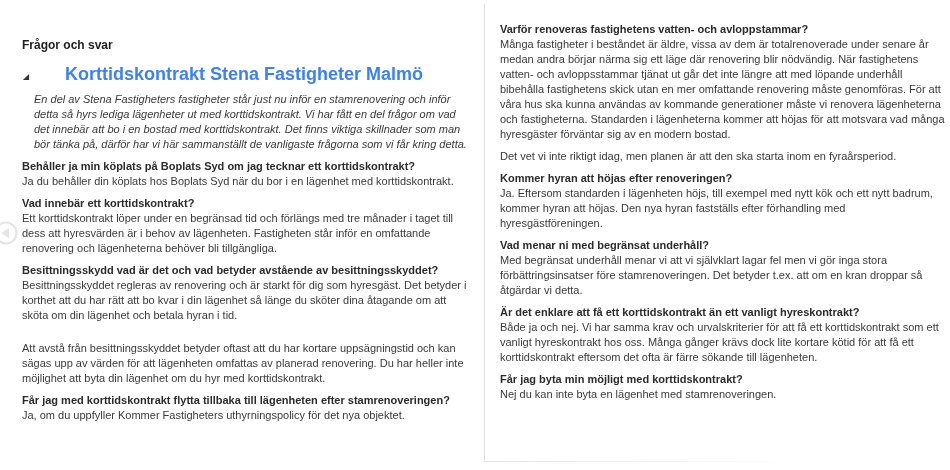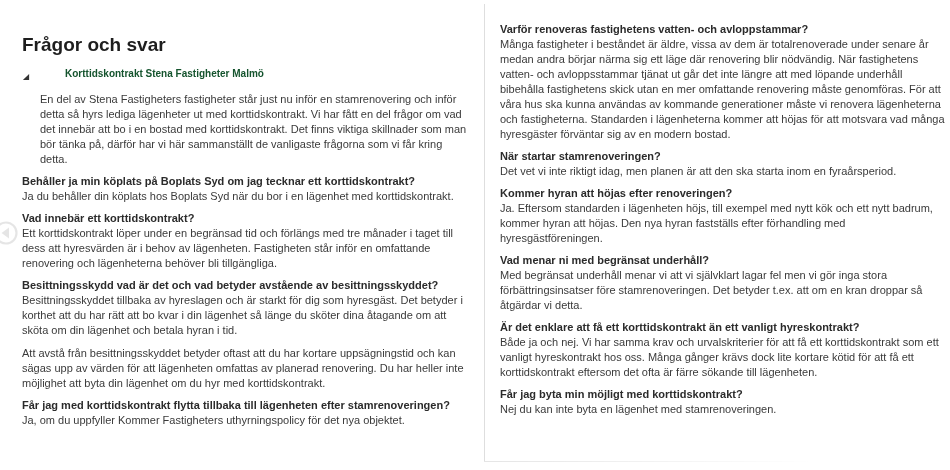--- a/index.html
+++ b/index.html
@@ -28,63 +28,64 @@
   }
   .col-right {
     position: absolute;
     left: 500px;
     top: 0;
     width: 446px;
     padding-top: 22px;
   }
   h1.page-title {
     margin: 0;
-    font-size: 19px;
+    font-size: 12px;
     line-height: 18px;
     font-weight: bold;
     color: #1e1e1e;
   }
   .section-header {
     margin-top: 12px;
     display: flex;
     align-items: center;
     cursor: pointer;
   }
   .section-header .marker {
     width: 8px;
     height: 8px;
     margin-right: 3px;
     flex: 0 0 auto;
     display: inline-block;
   }
   .section-header .section-title {
-    font-size: 10px;
+    font-size: 18px;
     line-height: 16px;
     font-weight: bold;
-    color: #14532d;
+    color: #3b82f6;
     padding-left: 32px;
   }
   .intro {
-    margin: 10px 0 0 18px;
+    margin: 10px 0 0 12px;
+    font-style: italic;
   }
   .qa {
     margin-top: 7px;
   }
   .qa .q {
     margin: 0;
     font-size: 11px;
     line-height: 15px;
     font-weight: bold;
     color: #2b2b2b;
   }
   .qa p {
     margin: 0;
   }
   .qa p + p {
-    margin-top: 8px;
+    margin-top: 18px;
   }
   .v-divider {
     position: absolute;
     left: 484px;
     top: 4px;
     width: 1px;
     height: 457px;
     background: #dedede;
   }
   .h-divider {
@@ -129,41 +130,40 @@
       <p>Ja du behåller din köplats hos Boplats Syd när du bor i en lägenhet med korttidskontrakt.</p>
     </div>
 
     <div class="qa">
       <h3 class="q">Vad innebär ett korttidskontrakt?</h3>
       <p>Ett korttidskontrakt löper under en begränsad tid och förlängs med tre månader i taget till dess att hyresvärden är i behov av lägenheten. Fastigheten står inför en omfattande renovering och lägenheterna behöver bli tillgängliga.</p>
     </div>
 
     <div class="qa">
       <h3 class="q">Besittningsskydd vad är det och vad betyder avstående av besittningsskyddet?</h3>
-      <p>Besittningsskyddet tillbaka av hyreslagen och är starkt för dig som hyresgäst. Det betyder i korthet att du har rätt att bo kvar i din lägenhet så länge du sköter dina åtagande om att sköta om din lägenhet och betala hyran i tid.</p>
+      <p>Besittningsskyddet regleras av renovering och är starkt för dig som hyresgäst. Det betyder i korthet att du har rätt att bo kvar i din lägenhet så länge du sköter dina åtagande om att sköta om din lägenhet och betala hyran i tid.</p>
       <p>Att avstå från besittningsskyddet betyder oftast att du har kortare uppsägningstid och kan sägas upp av värden för att lägenheten omfattas av planerad renovering. Du har heller inte möjlighet att byta din lägenhet om du hyr med korttidskontrakt.</p>
     </div>
 
     <div class="qa">
       <h3 class="q">Får jag med korttidskontrakt flytta tillbaka till lägenheten efter stamrenoveringen?</h3>
       <p>Ja, om du uppfyller Kommer Fastigheters uthyrningspolicy för det nya objektet.</p>
     </div>
   </div>
 
   <div class="v-divider"></div>
   <div class="h-divider"></div>
 
   <div class="col-right">
     <div class="qa" style="margin-top:0">
       <h3 class="q">Varför renoveras fastighetens vatten- och avloppstammar?</h3>
       <p>Många fastigheter i beståndet är äldre, vissa av dem är totalrenoverade under senare år medan andra börjar närma sig ett läge där renovering blir nödvändig.  När fastighetens vatten- och avloppsstammar tjänat ut går det inte längre att med löpande underhåll bibehålla fastighetens skick utan en mer omfattande renovering måste genomföras. För att våra hus ska kunna användas av kommande generationer måste vi renovera lägenheterna och fastigheterna. Standarden i lägenheterna kommer att höjas för att motsvara vad många hyresgäster förväntar sig av en modern bostad.</p>
     </div>
 
     <div class="qa">
-      <h3 class="q">När startar stamrenoveringen?</h3>
       <p>Det vet vi inte riktigt idag, men planen är att den ska starta inom en fyraårsperiod.</p>
     </div>
 
     <div class="qa">
       <h3 class="q">Kommer hyran att höjas efter renoveringen?</h3>
       <p>Ja. Eftersom standarden i lägenheten höjs, till exempel med nytt kök och ett nytt badrum, kommer hyran att höjas. Den nya hyran fastställs efter förhandling med hyresgästföreningen.</p>
     </div>
 
     <div class="qa">
     </div>

